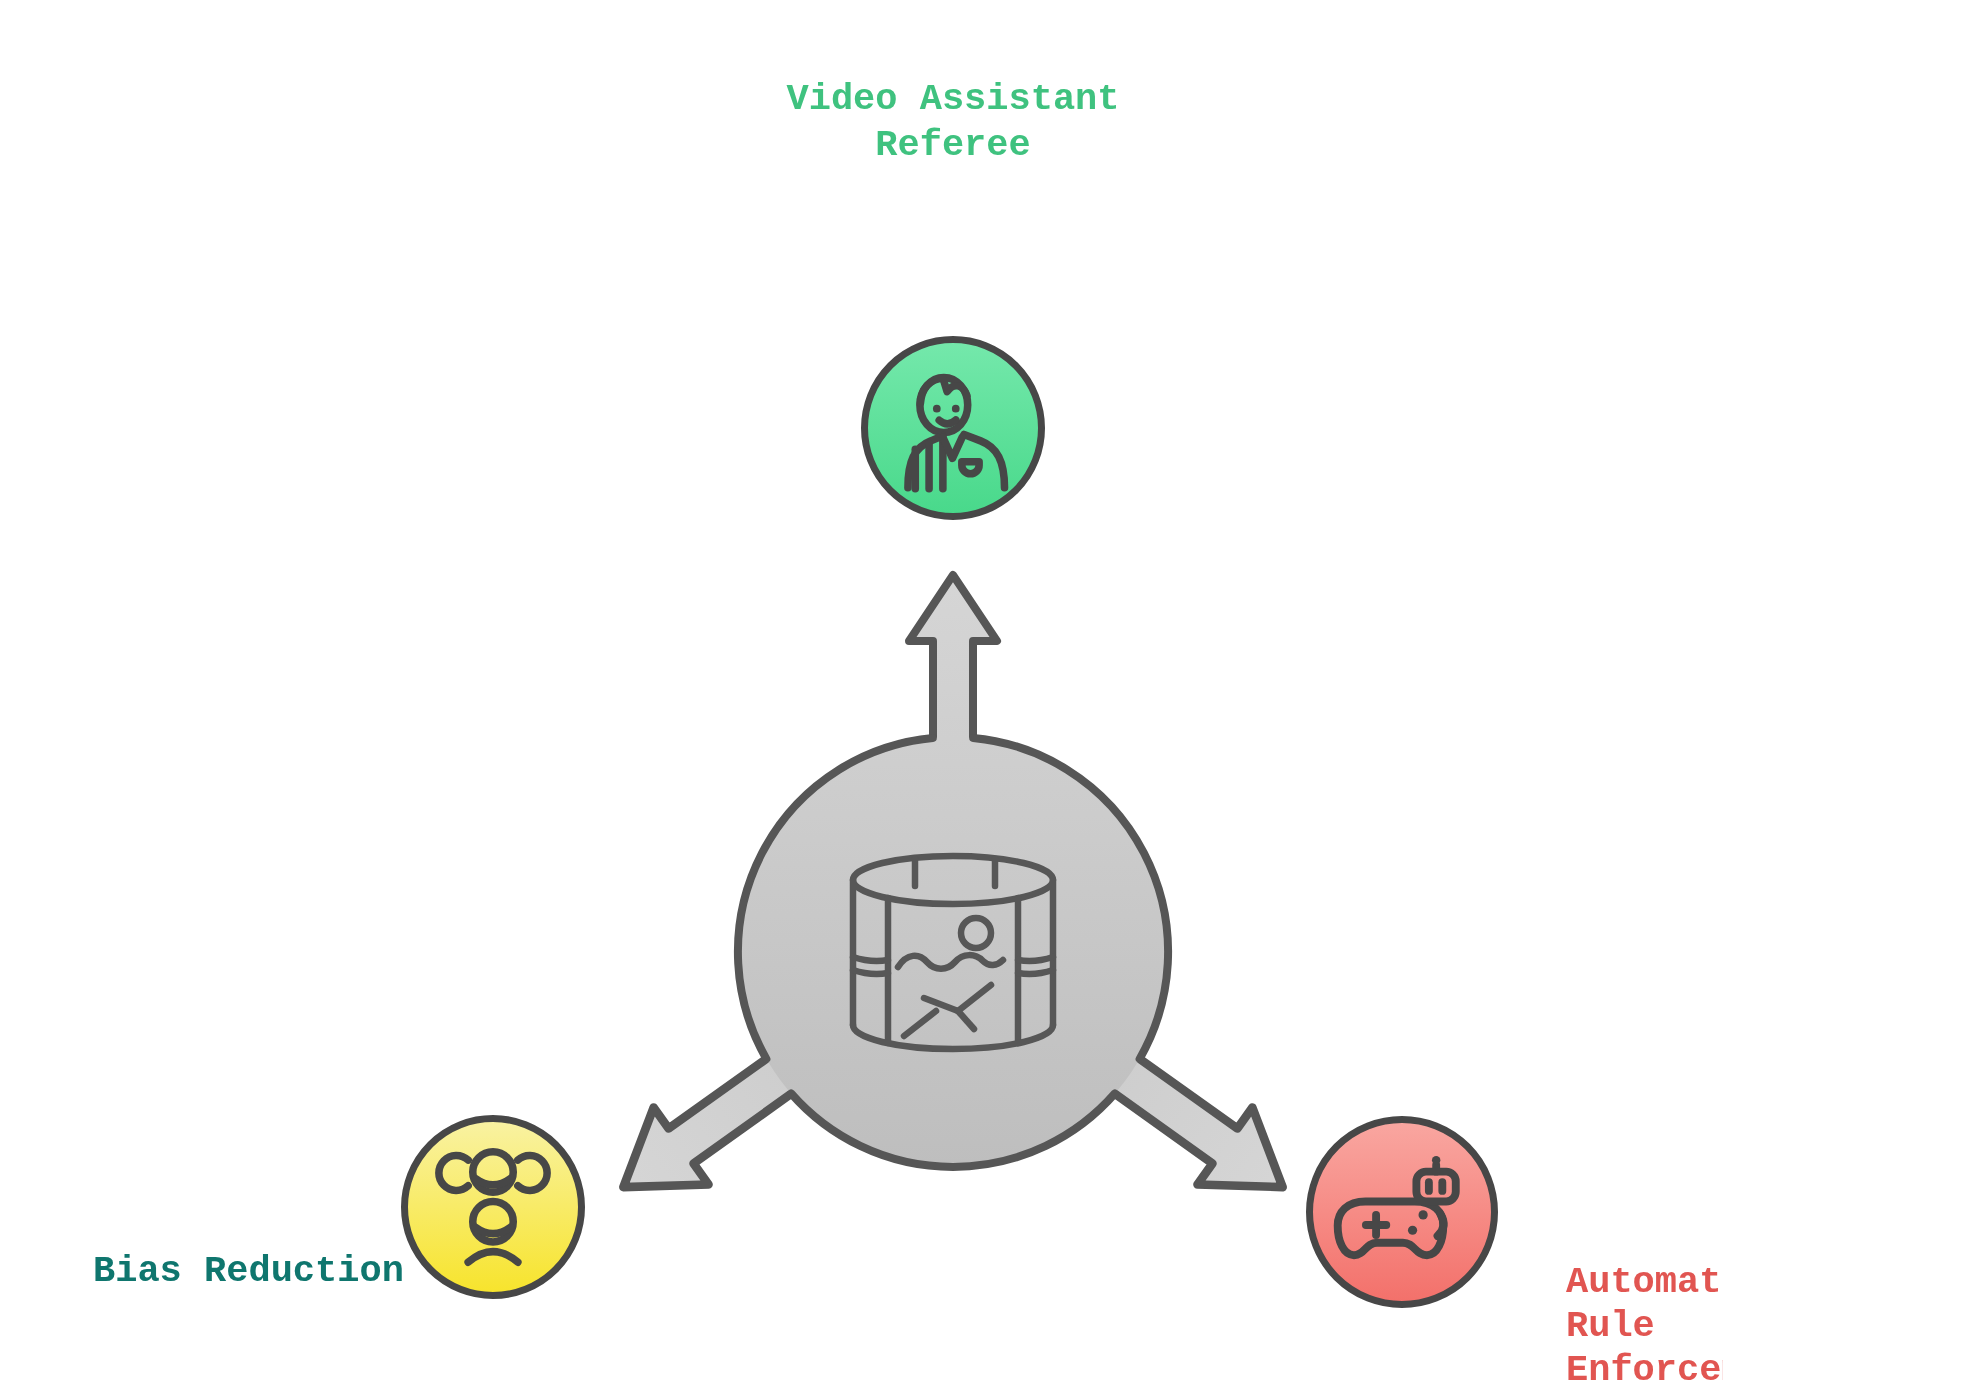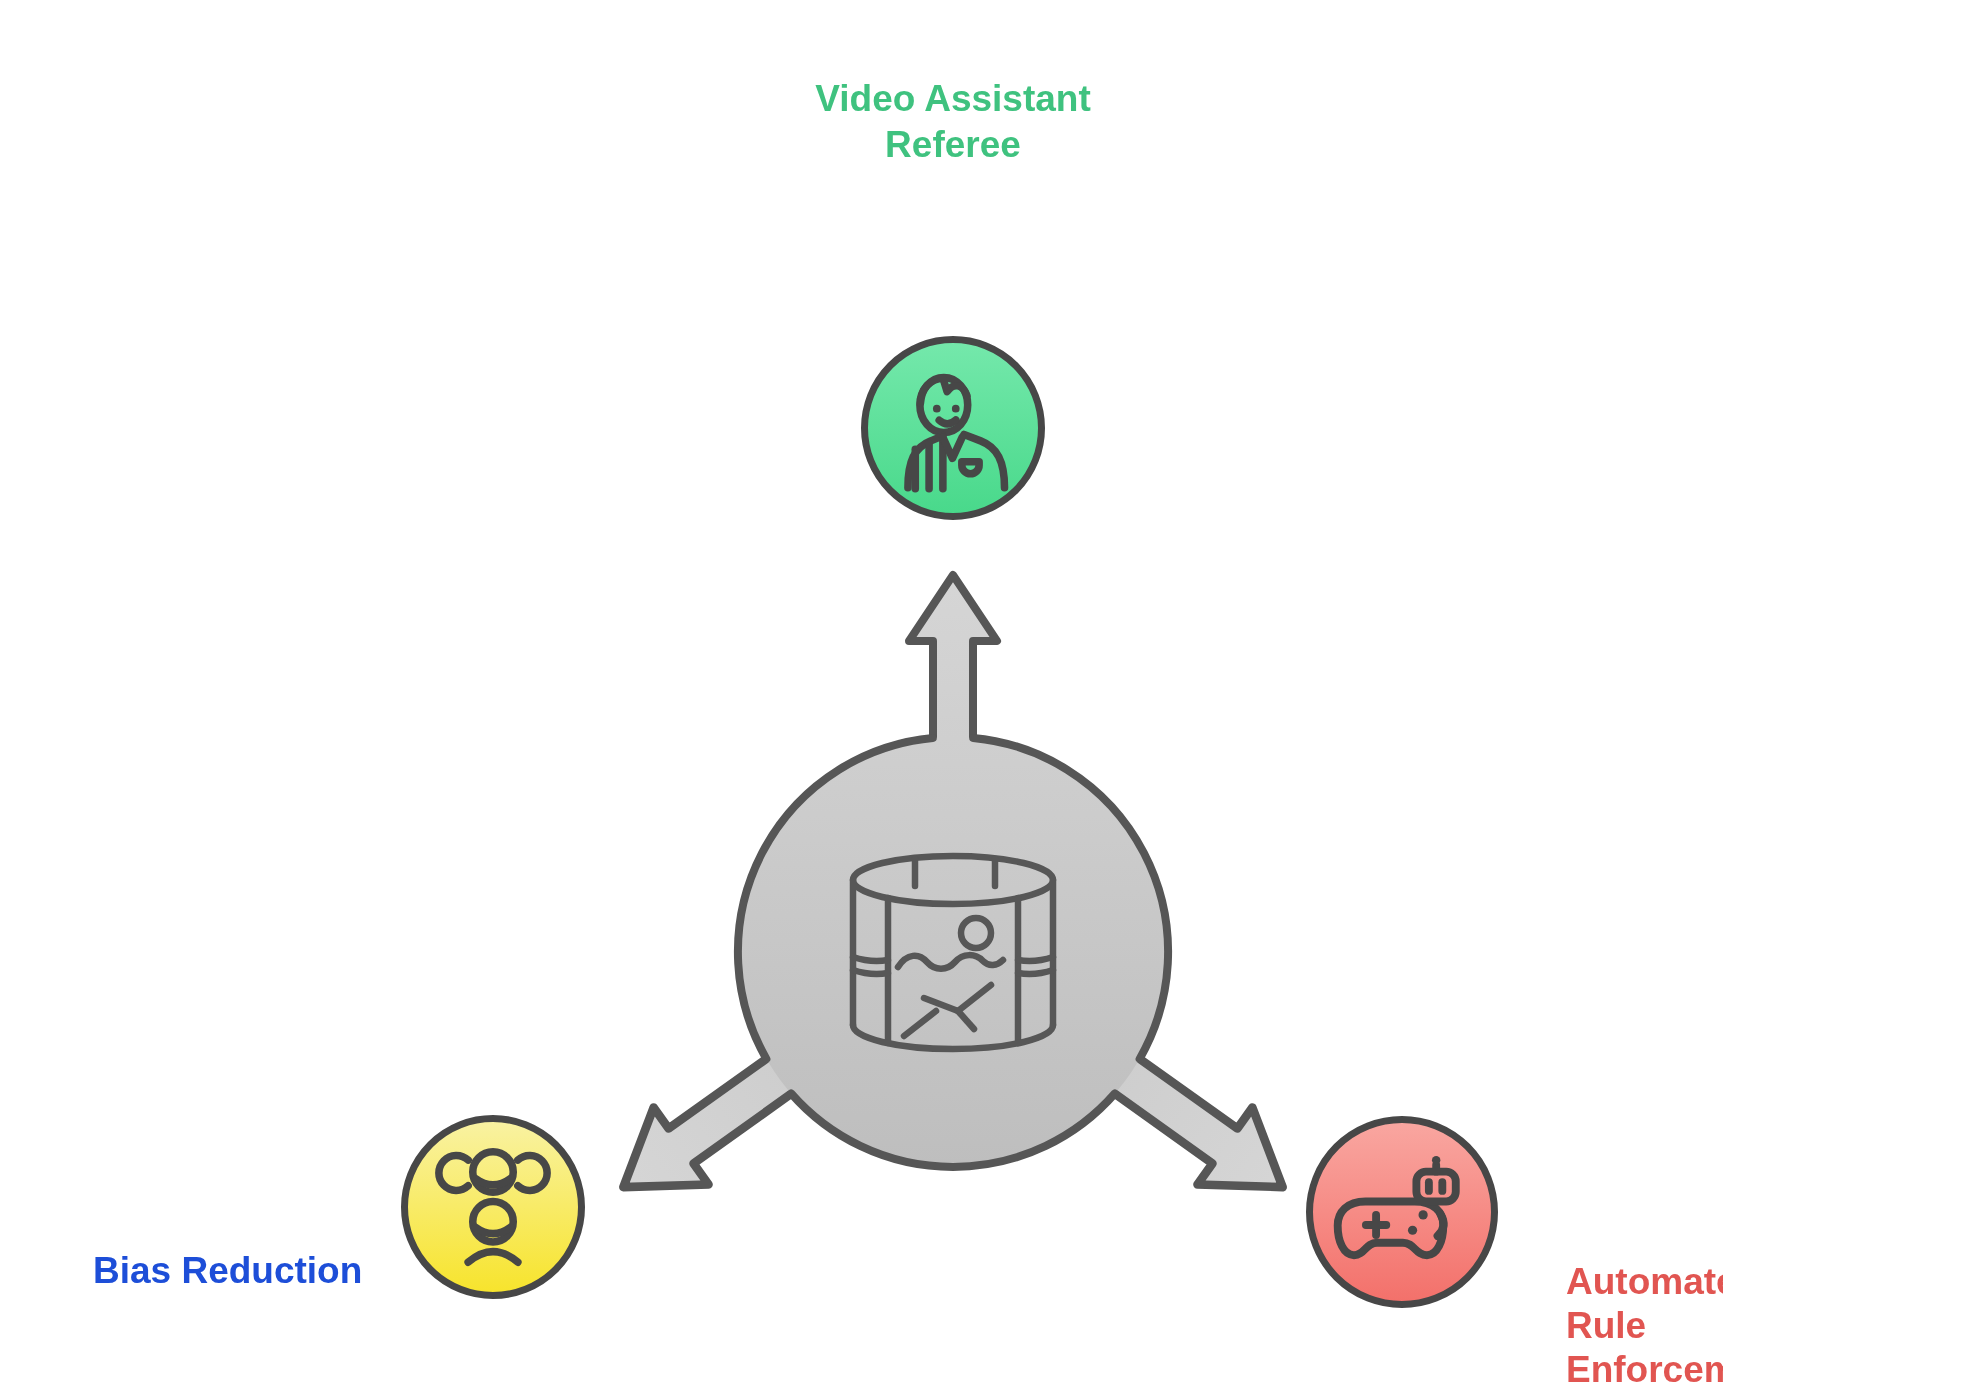--- a/index.html
+++ b/index.html
@@ -1,21 +1,21 @@
 <!DOCTYPE html>
 <html style="--node-outline: #474747; --hub-outline: #565656; --hub-icon-stroke: #575757; --hub-gray-top: #d6d6d6; --hub-gray-bottom: #bdbdbd; --green-top: #74e8ab; --green-bottom: #49d98b; --yellow-top: #f9f2a1; --yellow-bottom: #f7e42d; --red-top: #f9a6a0; --red-bottom: #f3716b; --green-text: #3fc27f; --yellow-text: #e1c41e; --red-text: #e15551;"><head>
 <meta charset="utf-8">
 <style>
   html, body { margin: 0; padding: 0; background: #ffffff; }
   .canvas {
     position: relative;
     width: 1723px;
     height: 1391px;
     background: #ffffff;
-    font-family: Liberation Sans, sans-serif;
+    font-family: Liberation Mono, monospace;
     overflow: hidden;
   }
   .node-label {
     position: absolute;
     font-weight: 700;
     font-size: 37px;
     line-height: 46px;
     white-space: pre-line;
     letter-spacing: 0px;
   }
@@ -146,21 +146,21 @@
         <path d="M 36.5 24.5 A 9.5 9.5 0 1 0 36.5 38.5"></path>
         <path d="M 63.5 24.5 A 9.5 9.5 0 1 1 63.5 38.5"></path>
         <circle cx="50" cy="31" r="11"></circle>
         <path d="M 40.5 34.5 Q 50 41.5 59.5 34.5"></path>
         <circle cx="50" cy="58" r="11"></circle>
         <path d="M 40.5 61 Q 50 68 59.5 61"></path>
         <path d="M 36.5 80 Q 50 68.5 63.5 80"></path>
       </g>
     </svg>
   </div>
-  <div class="node-label label-left" style="color: #1d4ed8;">Bias Reduction</div>
+  <div class="node-label label-left" style="color: #0f766e;">Bias Reduction</div>
 
   <div class="node node-red">
     <svg viewBox="0 0 100 100">
       <g class="icon-stroke">
         <path d="M 31 44.5 H 56.5 C 66.5 44.5 71.5 50 71.5 57 C 71.5 65 68.5 72.5 63 72.5 C 57 72.5 56.5 66 50.5 66 H 37 C 31 66 30.5 72.5 25 72.5 C 19.5 72.5 16.5 65 16.5 57 C 16.5 50 21.5 44.5 31 44.5 Z"></path>
         <path d="M 36.5 51.5 V 62"></path>
         <path d="M 31.2 56.8 H 41.8"></path>
         <path d="M 70 51 Q 74 57.5 68.5 62.5"></path>
         <rect x="57.5" y="29" width="20.5" height="15.5" rx="5"></rect>
         <path d="M 64 34.5 V 39"></path>

